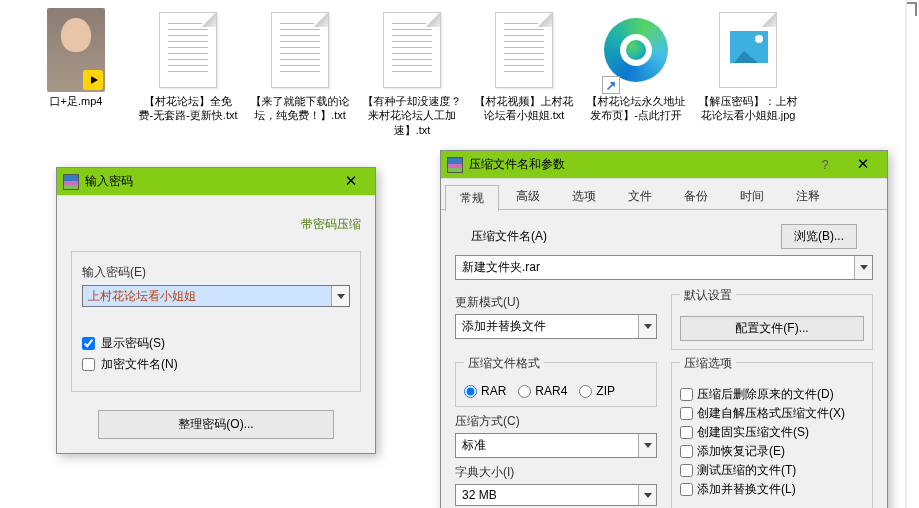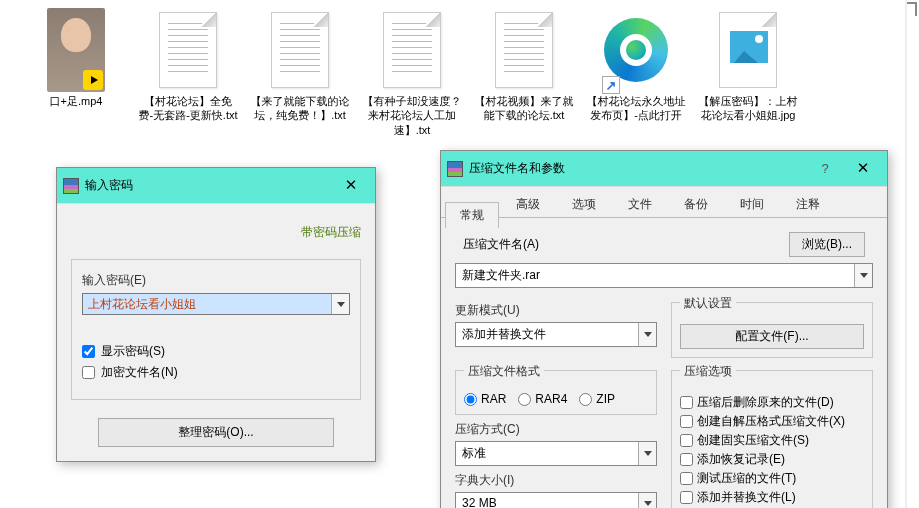--- a/index.html
+++ b/index.html
@@ -22,44 +22,44 @@
 .edge-icon::after { content:""; position:absolute; top:22px; left:22px; width:20px; height:20px; border-radius:50%; background: radial-gradient(circle at 30% 30%, #58d364 0%, #1fb5a8 60%, #0b78d0 100%); }
 .edge-shortcut { position:absolute; left:-2px; bottom:-2px; width:18px; height:18px; background:#fff; border:1px solid #aaa; display:flex; align-items:center; justify-content:center; color:#2b79d4; font-weight:bold; font-size:13px; }
 .jpg-doc { width: 58px; height: 76px; background: #fff; border: 1px solid #ccc; position: relative; }
 .jpg-doc::after { content:""; position:absolute; top:0; right:0; width:14px; height:14px; background: linear-gradient(135deg, #fff 0%, #fff 48%, #ccc 50%, #eee 100%); }
 .jpg-inner { position:absolute; top:18px; left:10px; width:38px; height:32px; background:#3db0df; }
 .jpg-inner::before { content:""; position:absolute; bottom:0; left:4px; width:0; height:0; border-left:10px solid transparent; border-right:14px solid transparent; border-bottom:12px solid #2489b8; }
 .jpg-inner::after { content:""; position:absolute; top:4px; right:5px; width:8px; height:8px; background:#fff; border-radius:50%; }
 
 
 .dlg-pw { position:absolute; left:56px; top:167px; width:320px; background:#f0f0f0; border:1px solid #8a8a8a; box-shadow: 3px 3px 10px rgba(0,0,0,0.25); }
-.dlg-title { display:flex; align-items:center; height:36px; padding:0 4px 0 6px; background:#5eead4; border-bottom:1px solid #ddd; }
+.dlg-title { display:flex; align-items:center; height:28px; padding:0 4px 0 6px; background:#84cc16; border-bottom:1px solid #ddd; }
 .dlg-body { padding: 14px 14px 10px; }
 .dlg-title .title-text { flex:1; font-size:12px; }
 .dlg-title .close-btn { width:40px; height:22px; text-align:center; line-height:20px; font-size:15px; font-family:Arial; }
 .rar-ico { width:16px; height:16px; background:linear-gradient(#3a7bbd 0 40%, #d06bc4 40% 70%, #7cc04f 70% 100%); border:1px solid #555; margin-right:6px; }
 .center-label { text-align:right; padding: 6px 0 18px; color:#4d7c0f; }
 .fieldset { border:1px solid #c8c8c8; padding: 10px 10px 14px; }
 .lbl { display:block; margin: 2px 0 4px; color:#333; }
 .combo { display:flex; border:1px solid #777; background:#fff; }
 .combo input { flex:1; border:0; padding:3px 5px; outline:0; color:#c2410c; background:#cce4ff; }
 .combo .drop { width:18px; display:flex; align-items:center; justify-content:center; border-left:1px solid #aaa; background:#f5f5f5; }
 .chev-down::before { content:""; display:inline-block; width:0; height:0; border-left:4px solid transparent; border-right:4px solid transparent; border-top:5px solid #444; }
 .checks { margin-top: 28px; }
 .checks label { display:flex; align-items:center; gap:6px; margin:4px 0; }
 .wide-btn { width: 236px; margin: 18px auto 4px; display:block; padding:5px 0; background:#e9e9e9; border:1px solid #aaa; text-align:center; }
 
 
 .dlg-ar { position:absolute; left:440px; top:150px; width:448px; background:#f0f0f0; border:1px solid #8a8a8a; box-shadow: 3px 3px 10px rgba(0,0,0,0.25); }
 .dlg-ar .dlg-title .help-btn { width:36px; text-align:center; font-size:13px; color:#555; }
 .tabs { display:flex; background:#f0f0f0; border-bottom:1px solid #bbb; padding: 4px 4px 0; gap:2px; }
 .tab { padding:4px 14px; border:1px solid transparent; border-bottom:0; color:#333; }
-.tab.active { background:#f0f0f0; border-color:#bbb; position:relative; top:11px; }
+.tab.active { background:#f0f0f0; border-color:#bbb; position:relative; top:2px; }
 .tab-body { padding: 12px 14px 4px; }
-.row { display:flex; align-items:center; gap:8px; margin:2px 8px 6px; }
+.row { display:flex; align-items:center; gap:8px; margin:2px 16px 6px; }
 .row .grow { flex:1; }
 .btn { padding:3px 12px; background:#e9e9e9; border:1px solid #aaa; }
 .select-box { display:flex; border:1px solid #888; background:#fff; }
 .select-box .val { flex:1; padding:3px 6px; }
 .select-box .drop { width:18px; border-left:1px solid #aaa; background:#f5f5f5; display:flex; align-items:center; justify-content:center; }
 .two-col { display:flex; gap:14px; }
 .col { flex:1; }
 .group { border:1px solid #c8c8c8; padding:6px 8px 8px; margin:6px 0; }
 .group-title { position:relative; top:-14px; background:#f0f0f0; display:inline-block; padding:0 4px; margin-bottom:-8px; color:#333; }
 .radios { display:flex; gap:12px; }
@@ -101,21 +101,21 @@
   <div class="file-item">
     <div class="file-icon">
         <div class="txt-doc"></div>
       </div>
     <div class="file-label">【有种子却没速度？来村花论坛人工加速】.txt</div>
   </div>
   <div class="file-item">
     <div class="file-icon">
         <div class="txt-doc"></div>
       </div>
-    <div class="file-label">【村花视频】来了就能下载的论坛.txt</div>
+    <div class="file-label">【村花视频】上村花论坛看小姐姐.txt</div>
   </div>
   <div class="file-item">
     <div class="file-icon" style="position:relative;">
         <div class="edge-icon"></div>
         <div class="edge-shortcut">↗</div>
       </div>
     <div class="file-label">【村花论坛永久地址发布页】-点此打开</div>
   </div>
   <div class="file-item">
     <div class="file-icon">

